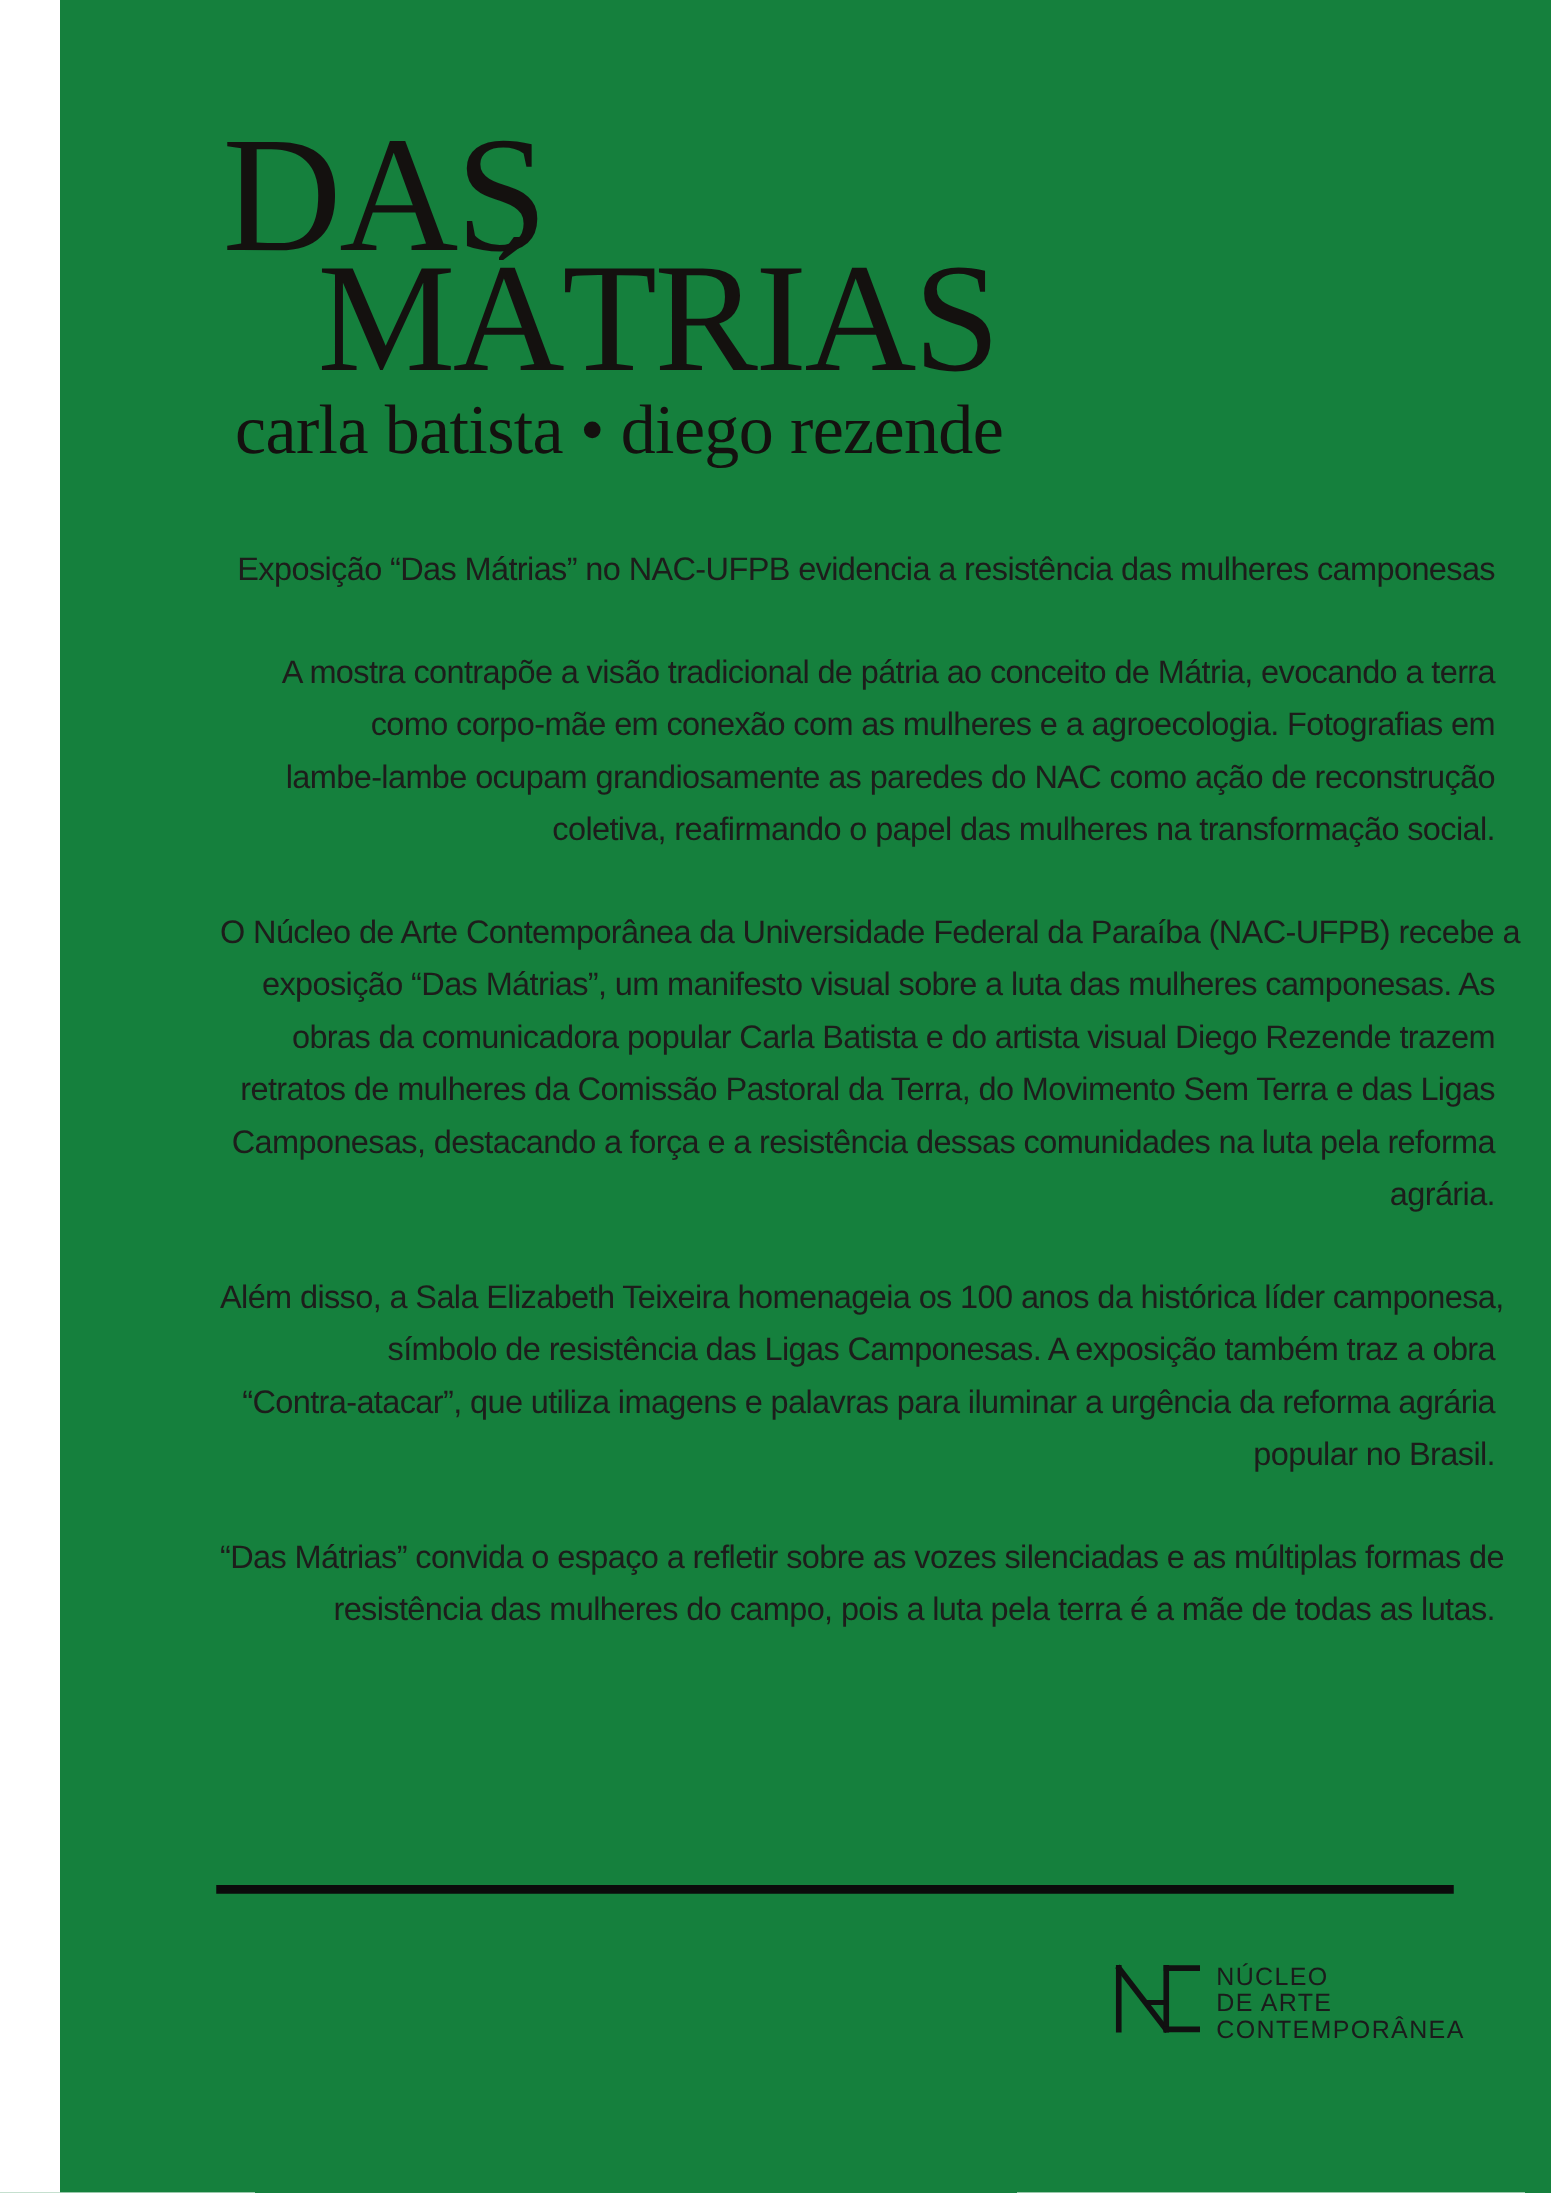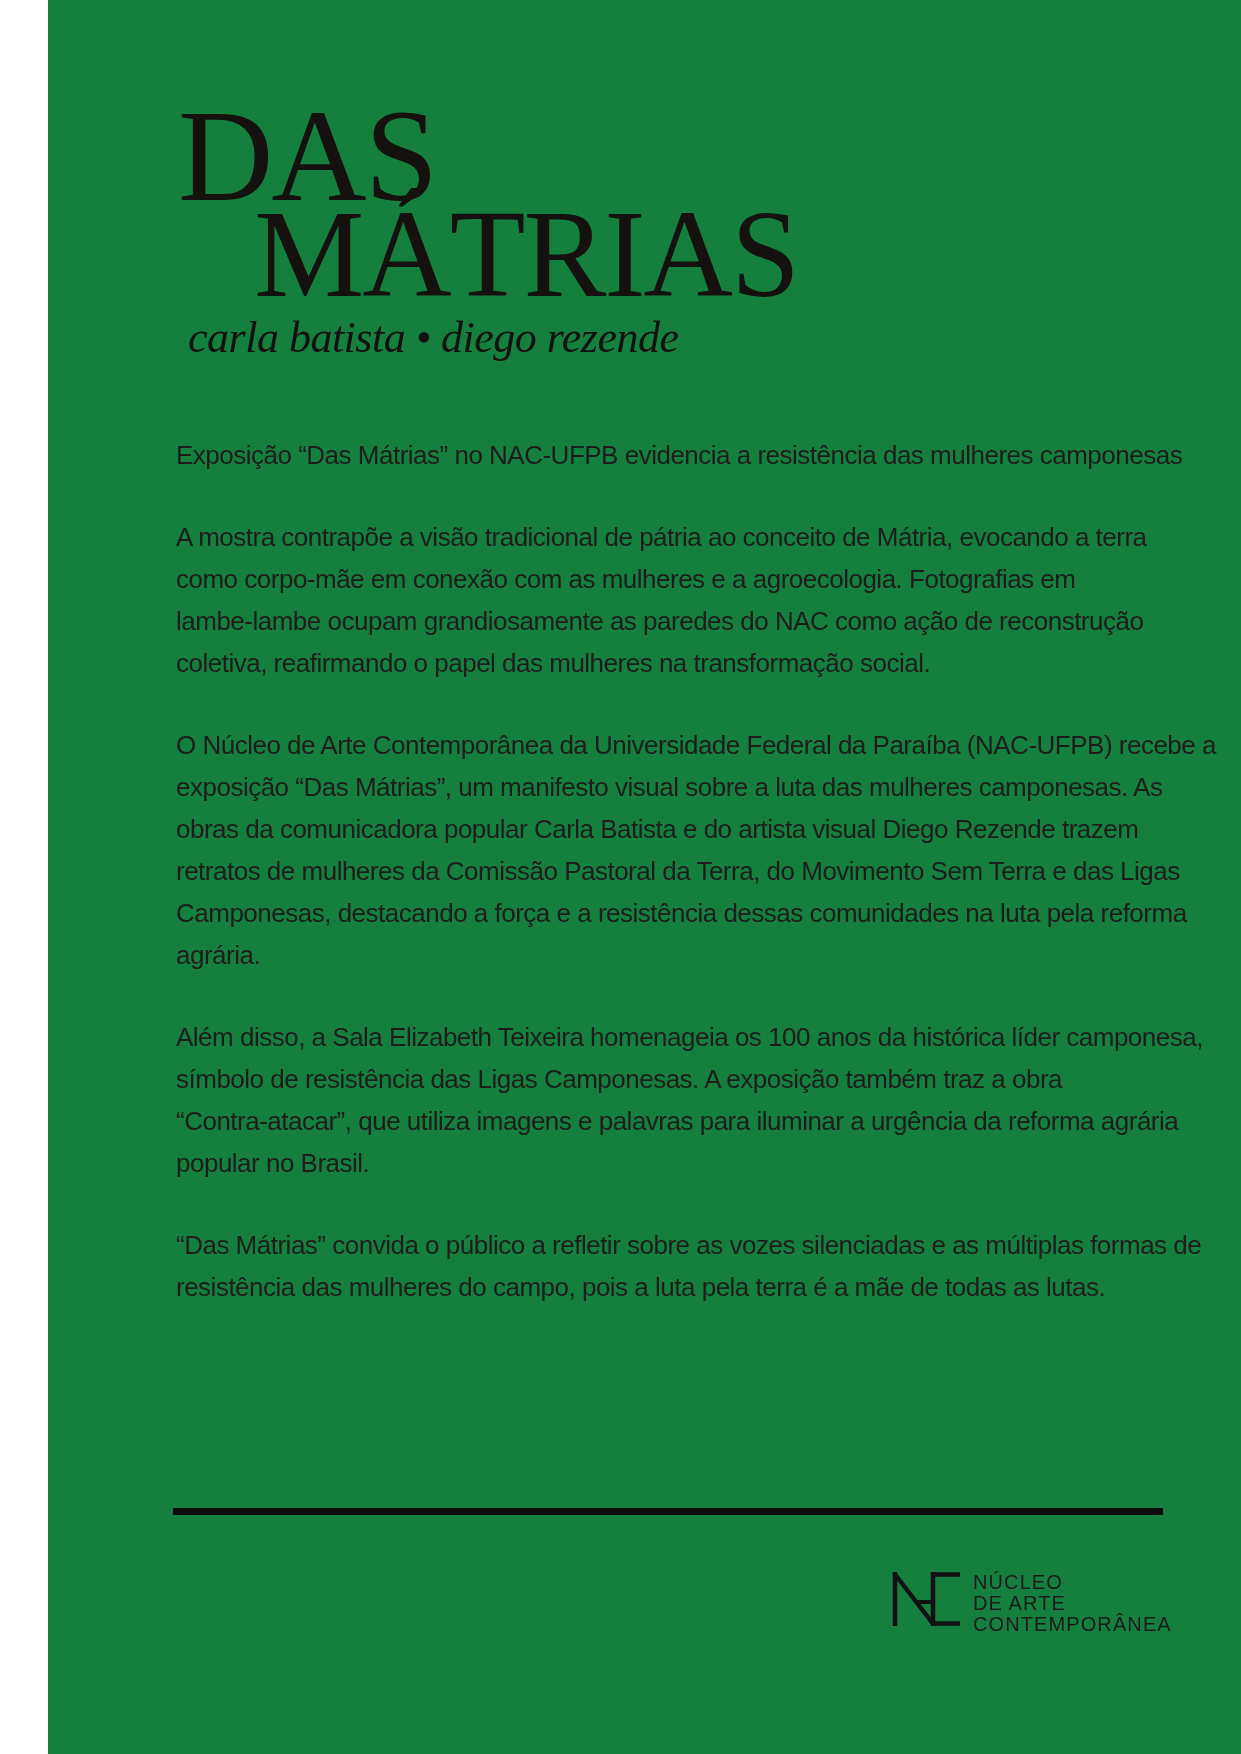--- a/index.html
+++ b/index.html
@@ -33,33 +33,33 @@
     font-size: 124px;
     line-height: 1;
     letter-spacing: -2px;
     color: #14110f;
   }
   .brand-byline {
     position: absolute;
     left: 140px;
     top: 314px;
     font-family: "Liberation Serif", serif;
-    font-style: italic;
-    font-size: 44px;
+    font-size: 56px;
     line-height: 1.1;
     letter-spacing: -0.5px;
     color: #14110f;
   }
 
   
   .article {
     position: absolute;
     left: 128px;
     top: 434px;
     width: 1020px;
+    text-align: right;
   }
   .para {
     font-size: 26px;
     line-height: 42px;
     letter-spacing: -0.5px;
     white-space: pre;
     margin: 0 0 40px 0;
     color: #1d1d1b;
   }
 
@@ -116,21 +116,21 @@
     <p class="para">O Núcleo de Arte Contemporânea da Universidade Federal da Paraíba (NAC-UFPB) recebe a
 exposição “Das Mátrias”, um manifesto visual sobre a luta das mulheres camponesas. As
 obras da comunicadora popular Carla Batista e do artista visual Diego Rezende trazem
 retratos de mulheres da Comissão Pastoral da Terra, do Movimento Sem Terra e das Ligas
 Camponesas, destacando a força e a resistência dessas comunidades na luta pela reforma
 agrária.</p>
     <p class="para">Além disso, a Sala Elizabeth Teixeira homenageia os 100 anos da histórica líder camponesa,
 símbolo de resistência das Ligas Camponesas. A exposição também traz a obra
 “Contra-atacar”, que utiliza imagens e palavras para iluminar a urgência da reforma agrária
 popular no Brasil.</p>
-    <p class="para">“Das Mátrias” convida o público a refletir sobre as vozes silenciadas e as múltiplas formas de
+    <p class="para">“Das Mátrias” convida o espaço a refletir sobre as vozes silenciadas e as múltiplas formas de
 resistência das mulheres do campo, pois a luta pela terra é a mãe de todas as lutas.</p>
   </div>
 
   <div class="rule"></div>
 
   <div class="footer-logo">
     <svg class="logo-mark" viewBox="0 0 72 58" fill="none" xmlns="http://www.w3.org/2000/svg">
 
       <line x1="4" y1="2" x2="4" y2="56" stroke="#111111" stroke-width="4.5"></line>
 

